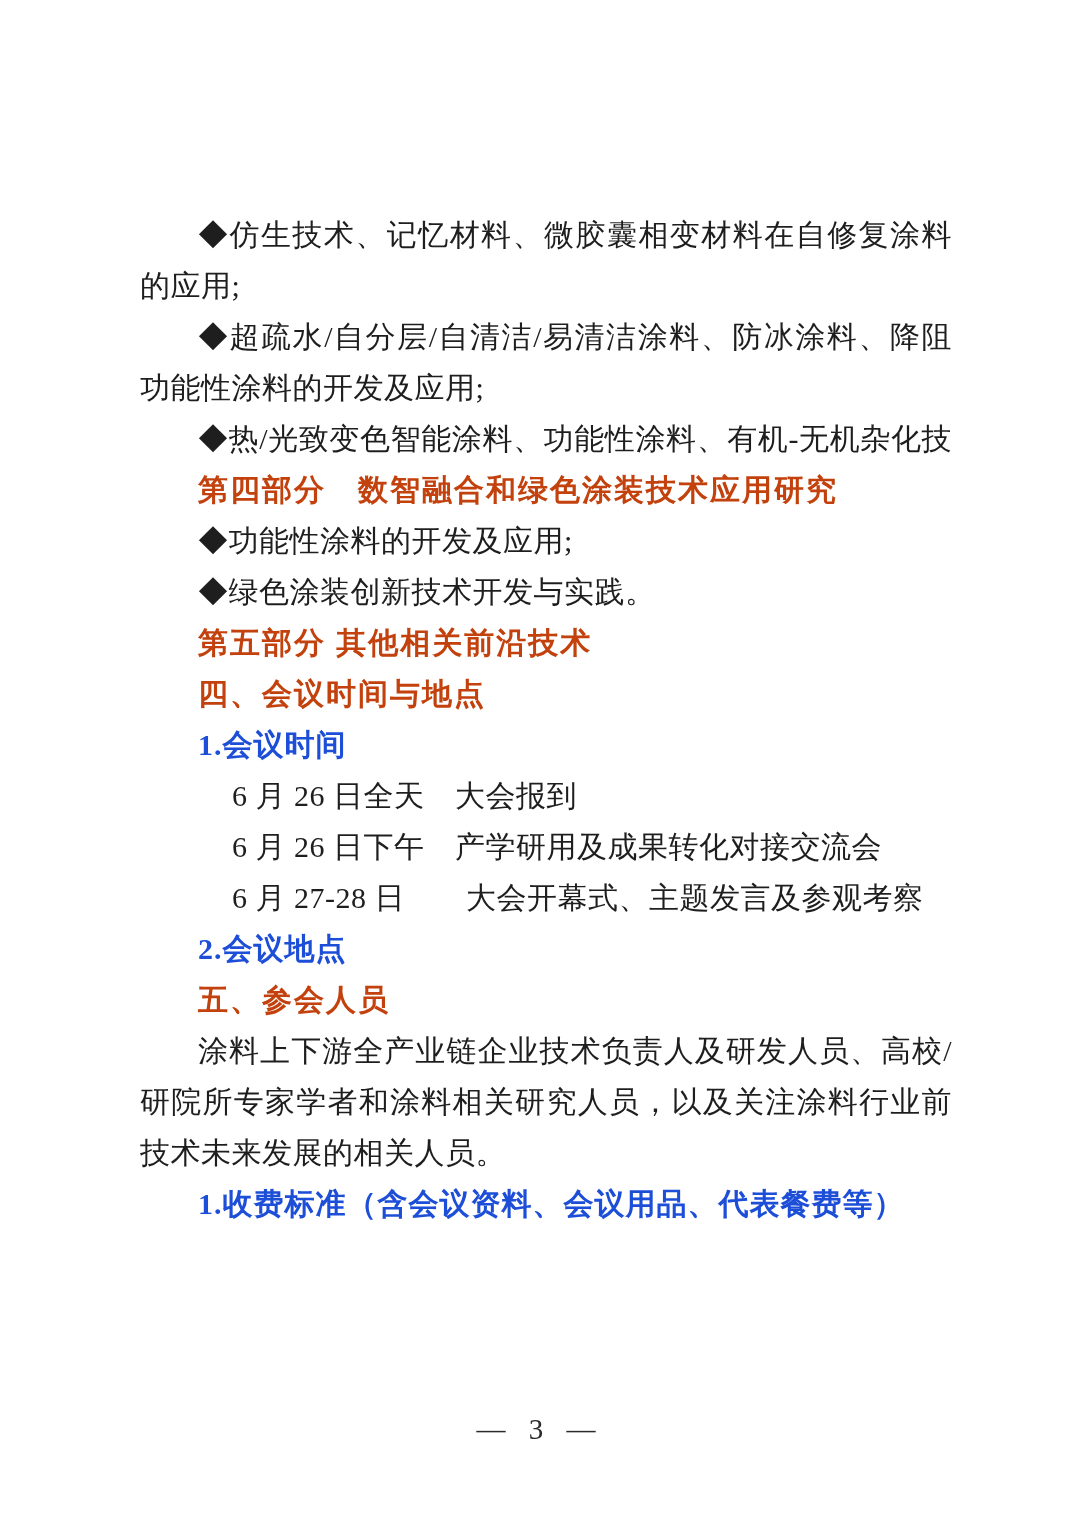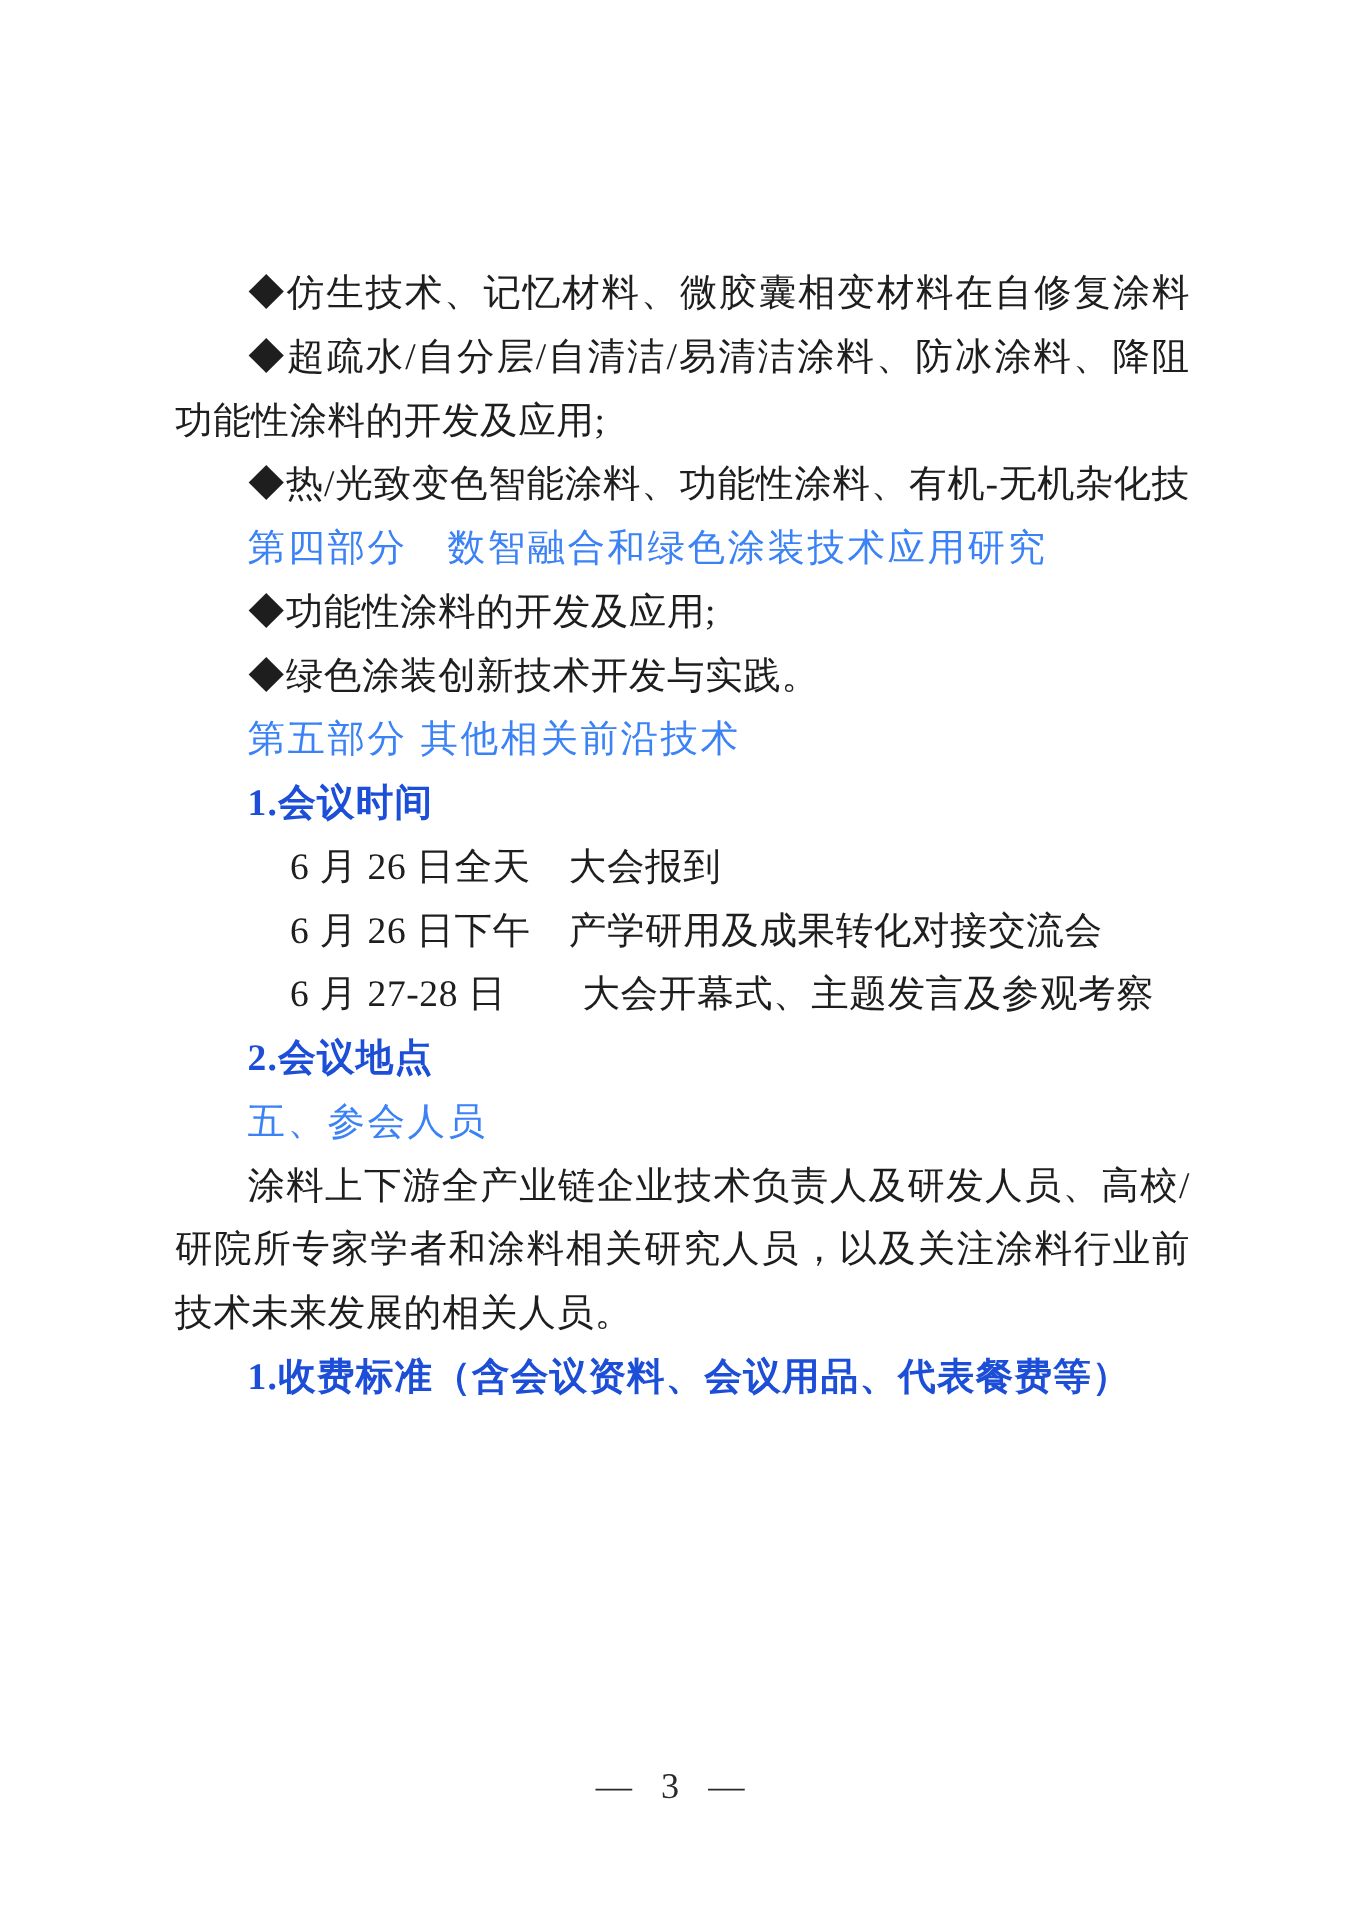--- a/index.html
+++ b/index.html
@@ -36,22 +36,22 @@
     text-align-last: justify;
     overflow: hidden;
   }
   
   .ind2 { padding-left: 58px; }
   
   .ind3 { padding-left: 92px; }
   
   .h-sans {
     font-family: "Liberation Sans", sans-serif;
-    font-weight: normal;
-    color: #3b82f6;
+    font-weight: bold;
+    color: #c2410c;
     letter-spacing: 2px;
   }
   
   .h-serif {
     font-weight: bold;
     color: #1d4ed8;
     letter-spacing: 1px;
   }
   .footer {
     position: absolute;
@@ -65,27 +65,29 @@
     color: #2a2a2a;
     letter-spacing: 8px;
   }
 </style>
 </head>
 <body>
 
 <div class="page">
   <div class="content">
     <div class="line ind2 just">◆仿生技术、记忆材料、微胶囊相变材料在自修复涂料中</div>
+    <div class="line">的应用;</div>
     <div class="line ind2 just">◆超疏水/自分层/自清洁/易清洁涂料、防冰涂料、降阻等</div>
     <div class="line">功能性涂料的开发及应用;</div>
     <div class="line ind2 just">◆热/光致变色智能涂料、功能性涂料、有机-无机杂化技</div>
     <div class="line ind2 h-sans">第四部分　数智融合和绿色涂装技术应用研究</div>
     <div class="line ind2">◆功能性涂料的开发及应用;</div>
     <div class="line ind2">◆绿色涂装创新技术开发与实践。</div>
     <div class="line ind2 h-sans">第五部分 其他相关前沿技术</div>
+    <div class="line ind2 h-sans">四、会议时间与地点</div>
     <div class="line ind2 h-serif">1.会议时间</div>
     <div class="line ind3">6 月 26 日全天　大会报到</div>
     <div class="line ind3">6 月 26 日下午　产学研用及成果转化对接交流会</div>
     <div class="line ind3">6 月 27-28 日　　大会开幕式、主题发言及参观考察</div>
     <div class="line ind2 h-serif">2.会议地点</div>
     <div class="line ind2 h-sans">五、参会人员</div>
     <div class="line ind2 just">涂料上下游全产业链企业技术负责人及研发人员、高校/科</div>
     <div class="line just">研院所专家学者和涂料相关研究人员，以及关注涂料行业前沿</div>
     <div class="line">技术未来发展的相关人员。</div>
     <div class="line ind2 h-serif">1.收费标准（含会议资料、会议用品、代表餐费等）</div>

